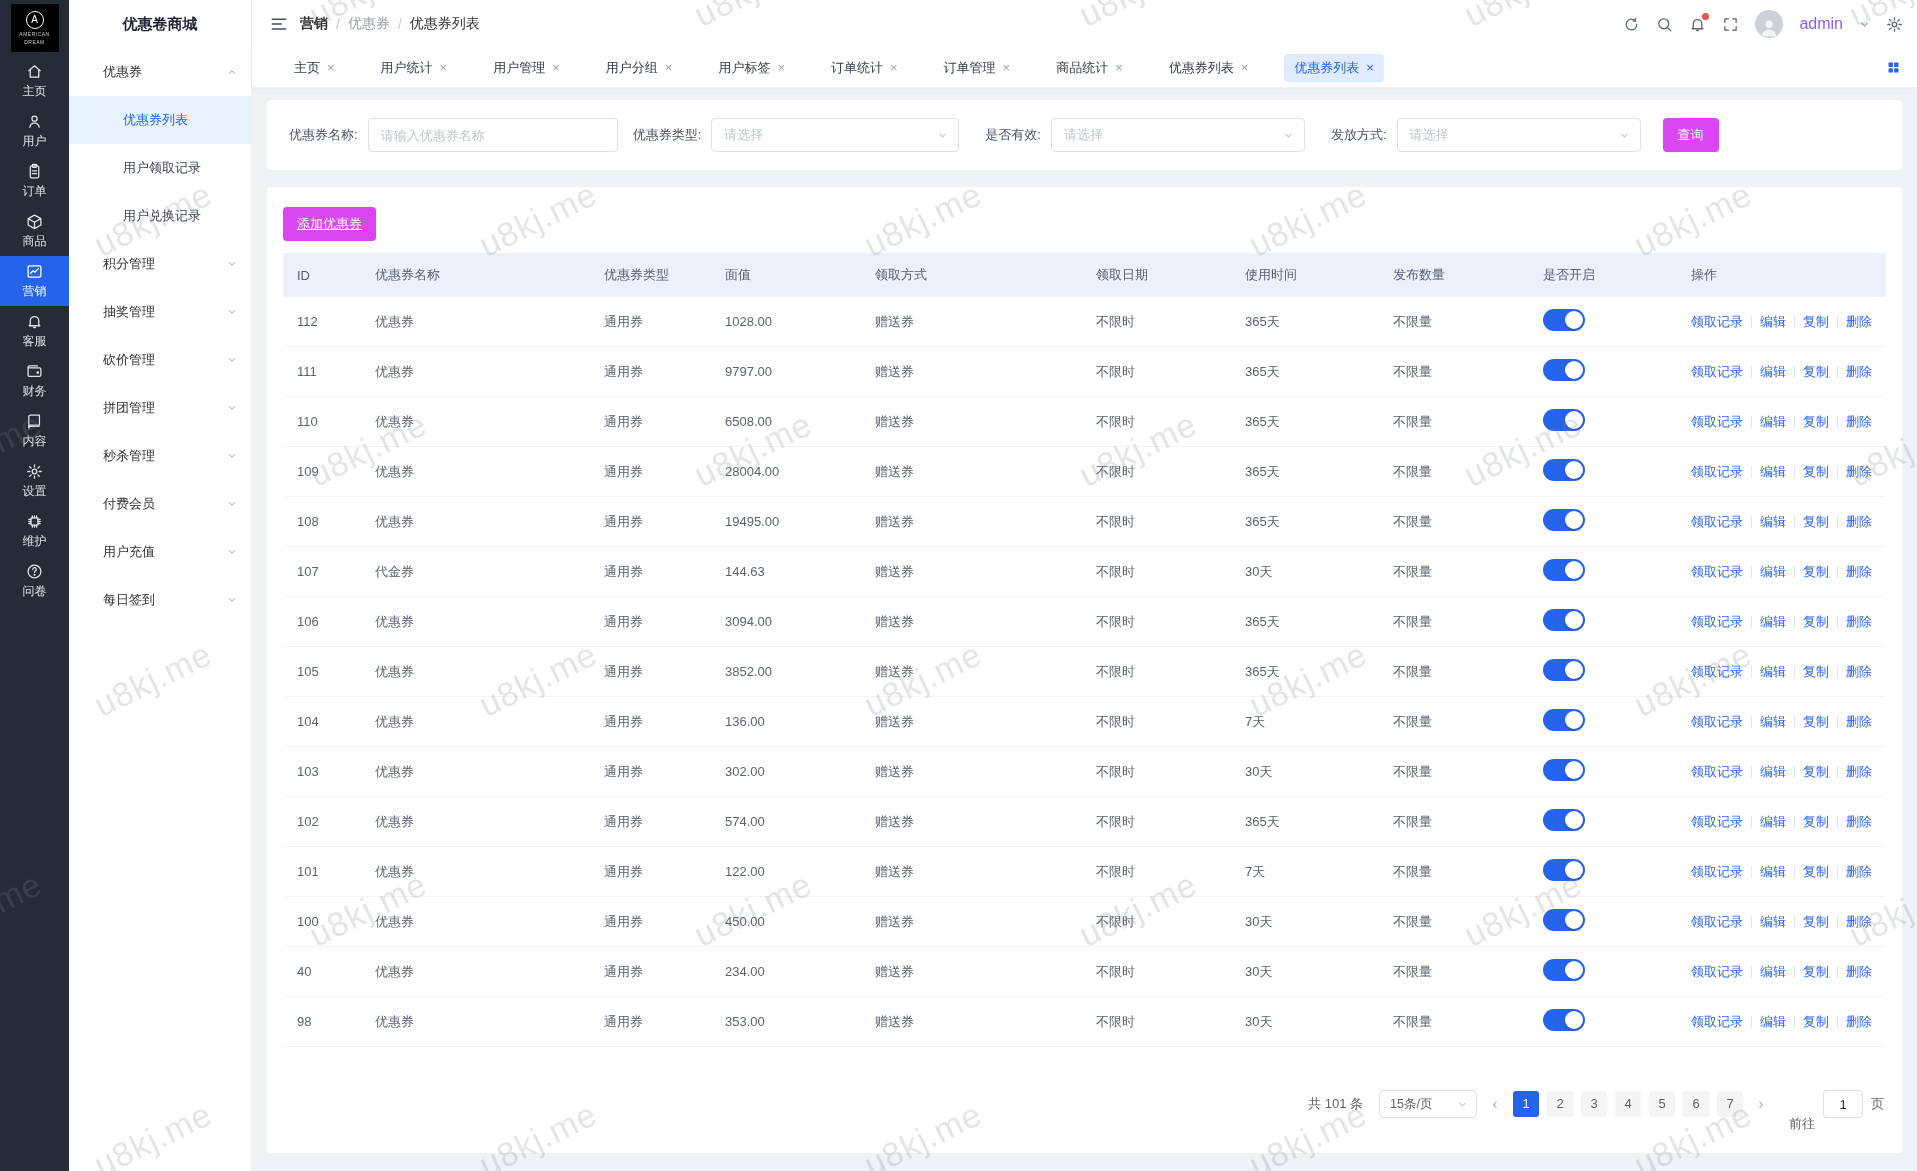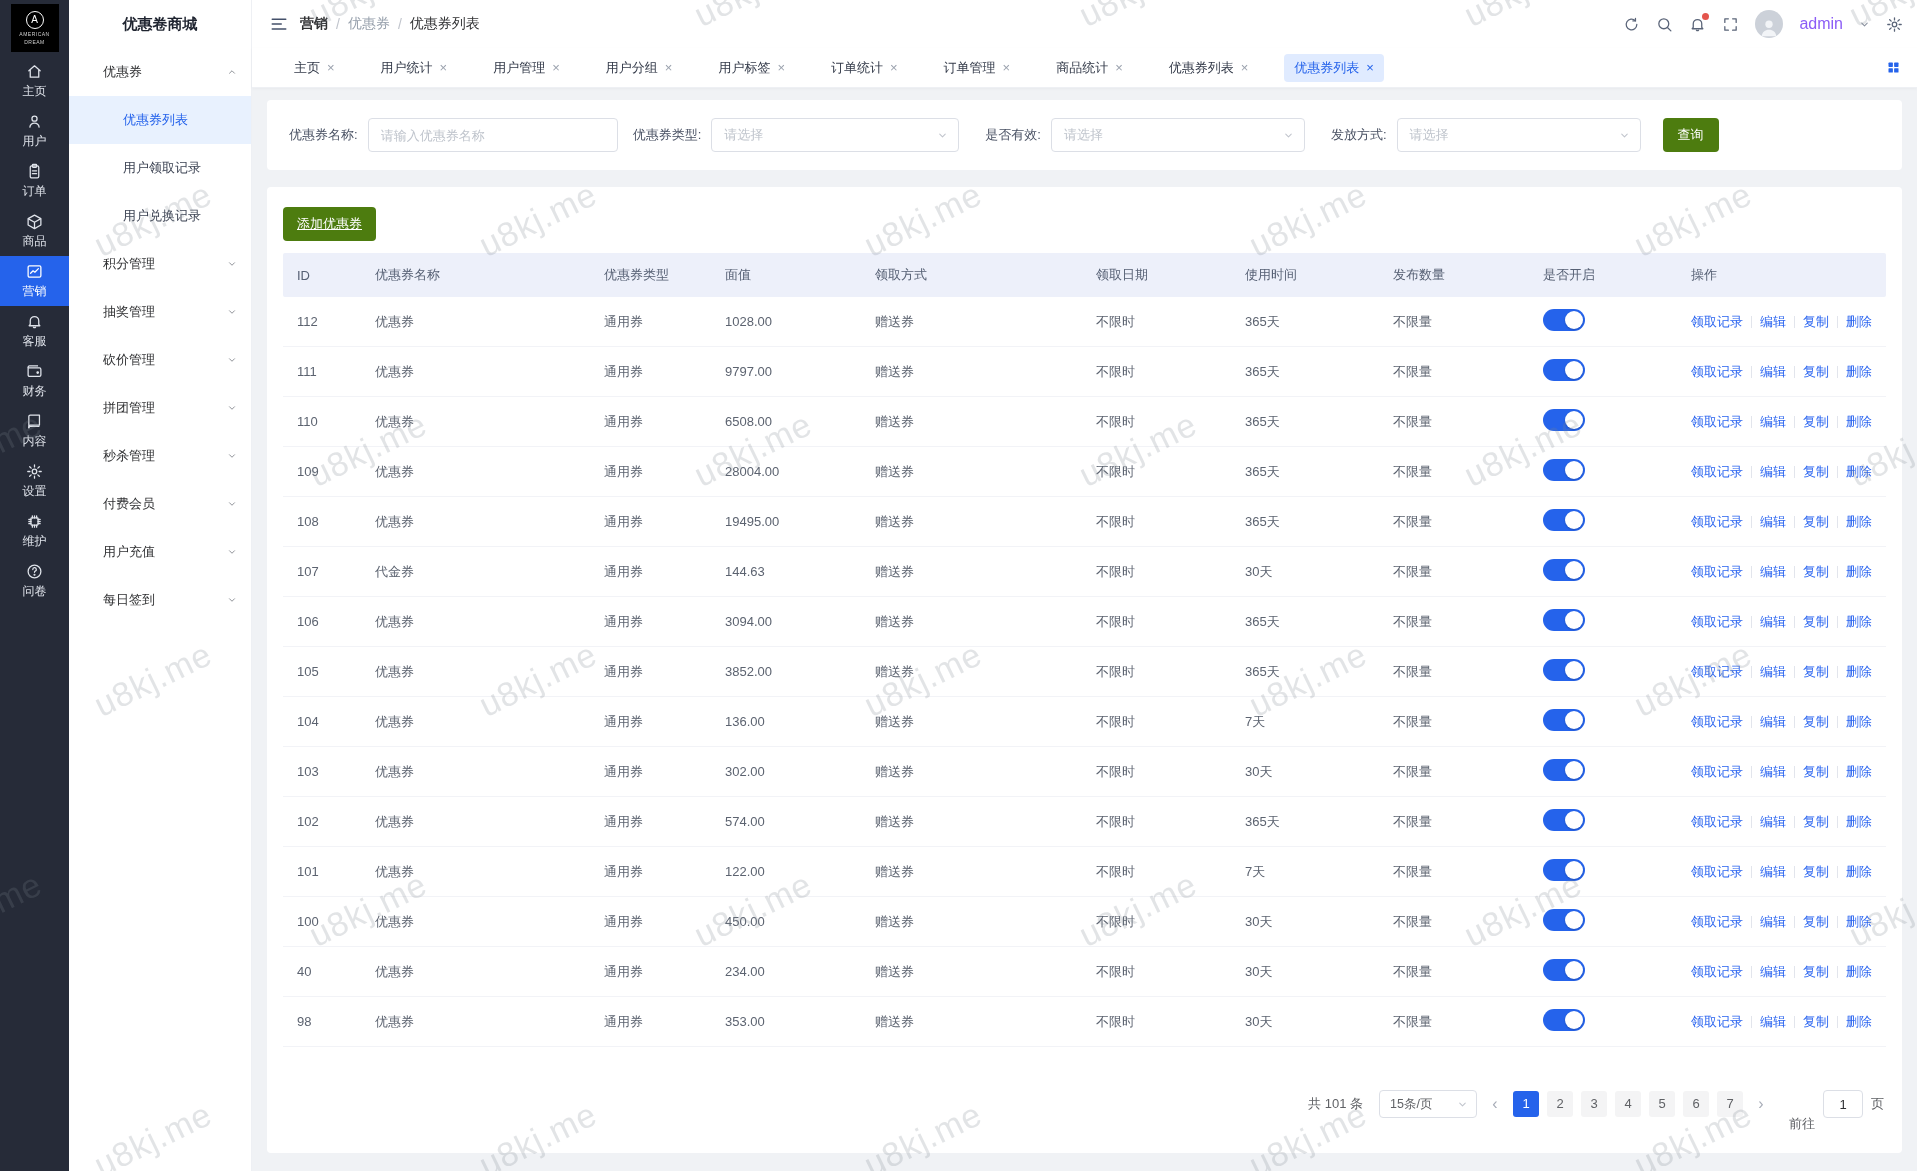--- a/index.html
+++ b/index.html
@@ -62,21 +62,21 @@
   .content { flex:1; padding:12px 15px 0 15px; overflow:hidden; }
   .card { background:#fff; border-radius:4px; }
   .filter-card { height:70px; display:flex; align-items:center; padding:0 22px; margin-bottom:17px; }
   .f-label { font-size:13px; color:#4a5264; margin-right:10px; white-space:nowrap; }
   .f-input { width:250px; height:34px; border:1px solid #dcdfe6; border-radius:4px; padding:0 12px; font-size:13px; color:#303133; outline:none; font-family:inherit; }
   .f-input::placeholder { color:#bfc4cc; }
   .f-select { height:34px; border:1px solid #dcdfe6; border-radius:4px; display:flex; align-items:center; justify-content:space-between; padding:0 10px 0 12px; font-size:13px; color:#bfc4cc; cursor:pointer; background:#fff; }
   .sel-chev { width:11px; height:11px; color:#c0c4cc; }
   .sel-chev svg { width:11px; height:11px; display:block; }
   .gap1 { margin-right:15px; } .gap2 { margin-right:26px; } .gap3 { margin-right:22px; }
-  .btn { background:#4d7c0f; color:#fff; border:none; border-radius:4px; font-size:13px; cursor:pointer; font-family:inherit; }
+  .btn { background:#d946ef; color:#fff; border:none; border-radius:4px; font-size:13px; cursor:pointer; font-family:inherit; }
   .btn-search { width:56px; height:34px; }
 
   .table-card { padding:20px 16px 20px 16px; }
   .btn-add { height:34px; padding:0 14px; margin-bottom:12px;text-decoration:underline; }
   .thead, .tr { display:grid; grid-template-columns:78px 229px 121px 150px 221px 149px 148px 150px 148px 1fr; align-items:center; }
   .thead { height:44px; background:#edf0fa; border-radius:2px; color:#566074; font-size:13px; }
   .tr { height:50px; border-bottom:1px solid #f2f3f7; font-size:13px; color:#5c6370; background:#fff; }
   .th, .td { padding-left:14px; white-space:nowrap; overflow:hidden; }
   .ops a { color:#2b65f0; text-decoration:none; cursor:pointer; }
   .vsep { display:inline-block; width:1px; height:12px; background:#e2e5ec; margin:0 8px; vertical-align:middle; }

